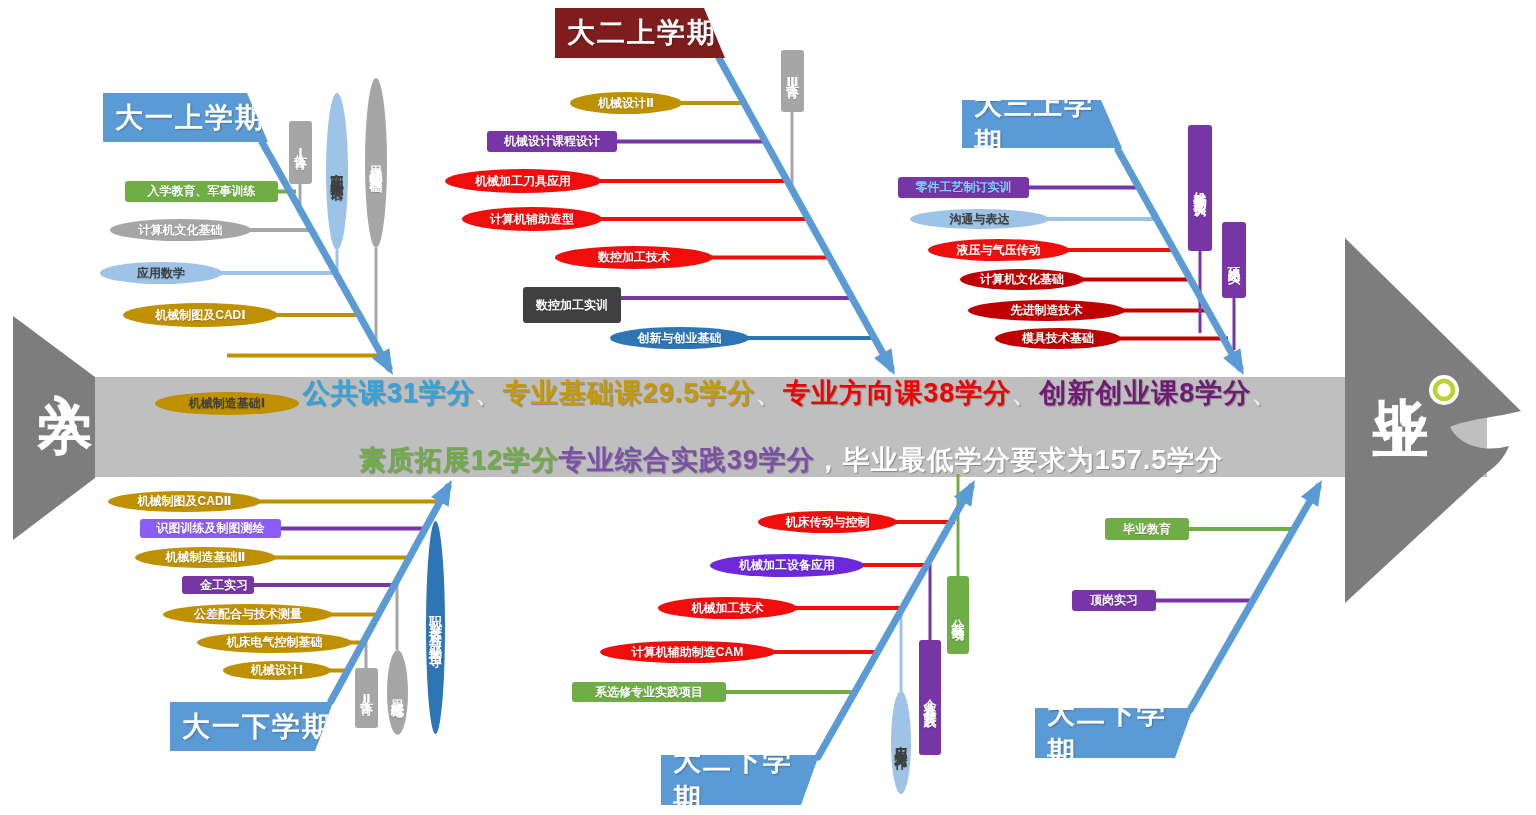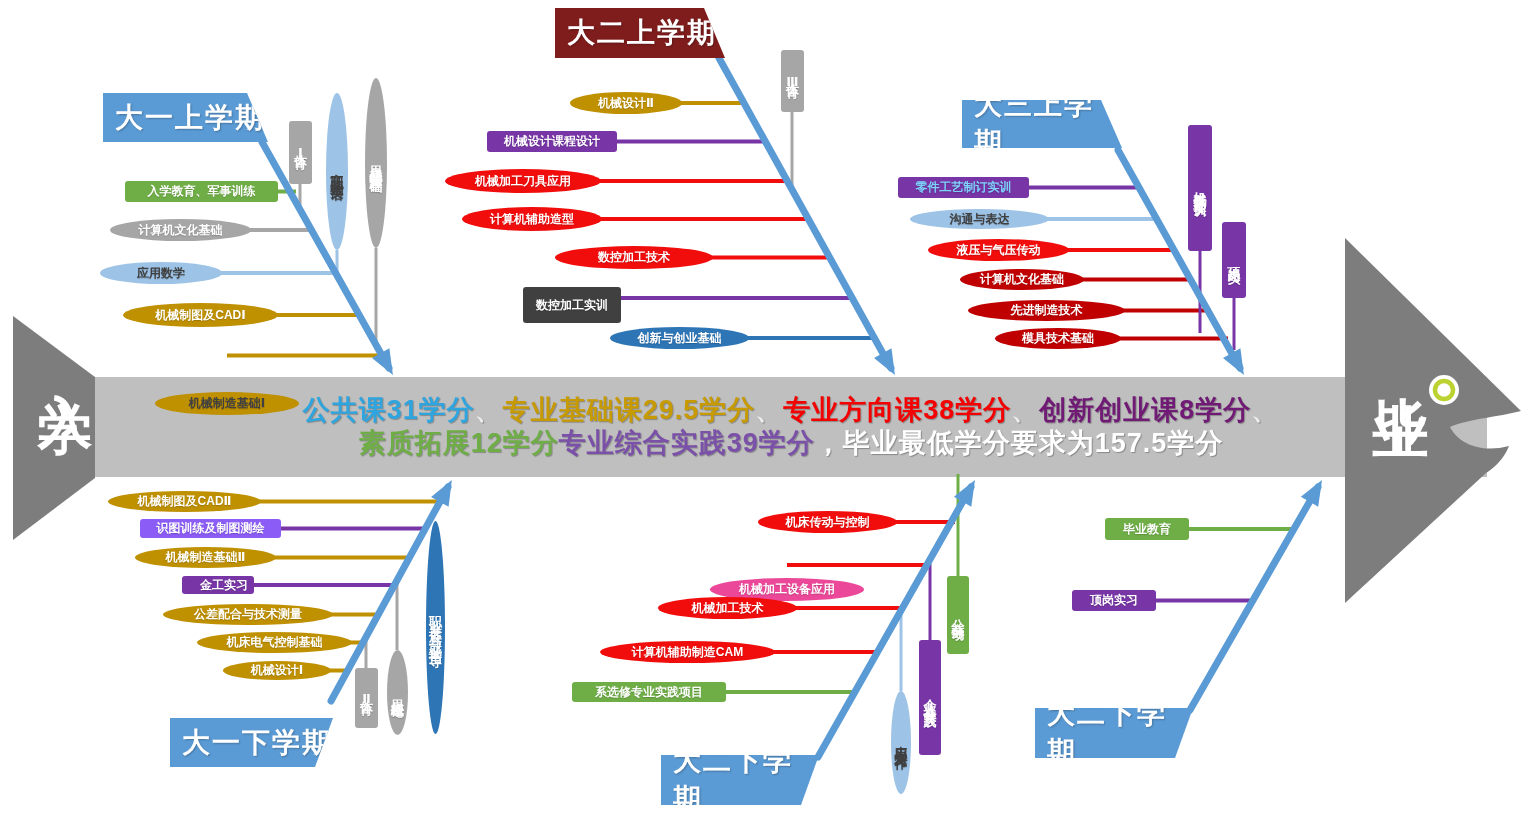--- a/index.html
+++ b/index.html
@@ -3,21 +3,21 @@
 <meta charset="utf-8">
 <style>
   html,body{margin:0;padding:0;background:#fff;}
   .stage{
     position:relative;width:1536px;height:815px;background:#ffffff;overflow:hidden;
     font-family:"Liberation Sans","DejaVu Sans",sans-serif;
   }
   #wires{position:absolute;left:0;top:0;z-index:2;pointer-events:none;}
   .band{
     position:absolute;left:95px;top:377px;width:1392px;height:100px;z-index:1;
-    display:flex;flex-direction:column;align-items:center;justify-content:center;
+    display:flex;flex-direction:column;align-items:center;justify-content:space-between;
   }
   .band-line{
     display:flex;align-items:baseline;white-space:nowrap;
     font-weight:bold;font-size:27px;line-height:33px;letter-spacing:1px;
     text-shadow:1px 1px 1px rgba(70,70,70,.45);
   }
   .shape{
     position:absolute;z-index:3;display:flex;align-items:center;justify-content:center;
     font-weight:bold;font-size:12px;white-space:nowrap;box-sizing:border-box;
     text-shadow:0 1px 1px rgba(0,0,0,.18);
@@ -145,34 +145,34 @@
     <div class="shape v" style="left: 781px; top: 50px; width: 23px; height: 62px; background: rgb(166, 166, 166); border-radius: 3px; color: rgb(255, 255, 255); font-size: 13px;">体育Ⅲ</div>
     <div class="header top" style="left: 962px; top: 100px; width: 160px; height: 48px; background: rgb(91, 155, 213);">大三上学期</div>
     <div class="shape" style="left: 898px; top: 177px; width: 131px; height: 21px; background: rgb(119, 53, 166); border-radius: 3px; color: #7dd3fc;">零件工艺制订实训</div>
     <div class="shape" style="left: 910px; top: 209px; width: 139px; height: 20px; background: rgb(157, 195, 230); border-radius: 50%; color: rgb(63, 63, 63);">沟通与表达</div>
     <div class="shape" style="left: 928px; top: 239px; width: 141px; height: 22px; background: rgb(242, 13, 13); border-radius: 50%; color: rgb(255, 255, 255);">液压与气压传动</div>
     <div class="shape" style="left: 960px; top: 269px; width: 124px; height: 21px; background: rgb(192, 0, 0); border-radius: 50%; color: rgb(255, 255, 255);">计算机文化基础</div>
     <div class="shape" style="left: 968px; top: 300px; width: 157px; height: 21px; background: rgb(192, 0, 0); border-radius: 50%; color: rgb(255, 255, 255);">先进制造技术</div>
     <div class="shape" style="left: 995px; top: 328px; width: 126px; height: 21px; background: rgb(192, 0, 0); border-radius: 50%; color: rgb(255, 255, 255);">模具技术基础</div>
     <div class="shape v" style="left: 1188px; top: 125px; width: 24px; height: 126px; background: rgb(119, 53, 166); border-radius: 3px; color: rgb(255, 255, 255); letter-spacing: 2px; font-size: 13px;">机械工艺师实训</div>
     <div class="shape v" style="left: 1222px; top: 222px; width: 24px; height: 76px; background: rgb(119, 53, 166); border-radius: 3px; color: rgb(255, 255, 255); letter-spacing: 2px; font-size: 13px;">顶岗实习</div>
-    <div class="header bottom" style="left: 170px; top: 718px; width: 163px; height: 49px; background: rgb(91, 155, 213);">大一下学期</div>
+    <div class="header bottom" style="left: 170px; top: 702px; width: 163px; height: 49px; background: rgb(91, 155, 213);">大一下学期</div>
     <div class="shape" style="left: 108px; top: 491px; width: 153px; height: 21px; background: rgb(191, 144, 0); border-radius: 50%; color: rgb(255, 255, 255);">机械制图及CADⅡ</div>
     <div class="shape" style="left: 140px; top: 519px; width: 141px; height: 19px; background: #8b5cf6; border-radius: 3px; color: rgb(255, 255, 255);">识图训练及制图测绘</div>
     <div class="shape" style="left: 135px; top: 547px; width: 141px; height: 21px; background: rgb(191, 144, 0); border-radius: 50%; color: rgb(255, 255, 255);">机械制造基础Ⅱ</div>
     <div class="shape" style="left: 182px; top: 576px; width: 72px; height: 18px; background: rgb(119, 53, 166); border-radius: 3px; color: rgb(255, 255, 255); padding-left: 12px;">金工实习</div>
     <div class="shape" style="left: 163px; top: 604px; width: 170px; height: 21px; background: rgb(191, 144, 0); border-radius: 50%; color: rgb(255, 255, 255);">公差配合与技术测量</div>
     <div class="shape" style="left: 197px; top: 632px; width: 155px; height: 21px; background: rgb(191, 144, 0); border-radius: 50%; color: rgb(255, 255, 255);">机床电气控制基础</div>
     <div class="shape" style="left: 223px; top: 661px; width: 108px; height: 19px; background: rgb(191, 144, 0); border-radius: 50%; color: rgb(255, 255, 255);">机械设计Ⅰ</div>
     <div class="shape v" style="left: 355px; top: 668px; width: 23px; height: 60px; background: rgb(166, 166, 166); border-radius: 3px; color: rgb(255, 255, 255); font-size: 13px;">体育Ⅱ</div>
     <div class="shape v" style="left: 387px; top: 650px; width: 21px; height: 85px; background: rgb(166, 166, 166); border-radius: 50%; color: rgb(255, 255, 255); letter-spacing: 2px; font-size: 13px;">思想概论</div>
     <div class="shape v" style="left: 426px; top: 521px; width: 19px; height: 213px; background: rgb(46, 117, 182); border-radius: 50%; color: rgb(255, 255, 255); letter-spacing: 5px; font-size: 13px;">职业发展与就业指导</div>
     <div class="header bottom" style="left: 661px; top: 755px; width: 158px; height: 50px; background: rgb(91, 155, 213);">大二下学期</div>
     <div class="shape" style="left: 758px; top: 511px; width: 139px; height: 22px; background: rgb(242, 13, 13); border-radius: 50%; color: rgb(255, 255, 255);">机床传动与控制</div>
-    <div class="shape" style="left: 710px; top: 554px; width: 154px; height: 23px; background: #ec4899; border-radius: 50%; color: rgb(255, 255, 255); margin-top: 24px;">机械加工设备应用</div>
+    <div class="shape" style="left: 710px; top: 554px; width: 154px; height: 23px; background: #6d28d9; border-radius: 50%; color: rgb(255, 255, 255);">机械加工设备应用</div>
     <div class="shape" style="left: 658px; top: 597px; width: 139px; height: 22px; background: rgb(242, 13, 13); border-radius: 50%; color: rgb(255, 255, 255);">机械加工技术</div>
     <div class="shape" style="left: 600px; top: 641px; width: 175px; height: 22px; background: rgb(242, 13, 13); border-radius: 50%; color: rgb(255, 255, 255);">计算机辅助制造CAM</div>
     <div class="shape" style="left: 572px; top: 682px; width: 154px; height: 20px; background: rgb(111, 174, 70); border-radius: 3px; color: rgb(255, 255, 255);">系选修专业实践项目</div>
     <div class="shape v" style="left: 891px; top: 691px; width: 20px; height: 103px; background: rgb(157, 195, 230); border-radius: 50%; color: rgb(63, 63, 63); letter-spacing: 3px; font-size: 13px;">应用文写作</div>
     <div class="shape v" style="left: 919px; top: 640px; width: 22px; height: 115px; background: rgb(119, 53, 166); border-radius: 3px; color: rgb(255, 255, 255); letter-spacing: 3px; font-size: 13px;">企业社会实践</div>
     <div class="shape v" style="left: 947px; top: 576px; width: 22px; height: 78px; background: rgb(111, 174, 70); border-radius: 3px; color: rgb(255, 255, 255); letter-spacing: 3px; font-size: 13px;">公益劳动</div>
     <div class="header bottom" style="left: 1035px; top: 708px; width: 158px; height: 50px; background: rgb(91, 155, 213);">大二下学期</div>
     <div class="shape" style="left: 1105px; top: 518px; width: 84px; height: 22px; background: rgb(111, 174, 70); border-radius: 3px; color: rgb(255, 255, 255);">毕业教育</div>
     <div class="shape" style="left: 1072px; top: 590px; width: 84px; height: 21px; background: rgb(119, 53, 166); border-radius: 3px; color: rgb(255, 255, 255);">顶岗实习</div>
   </div>

